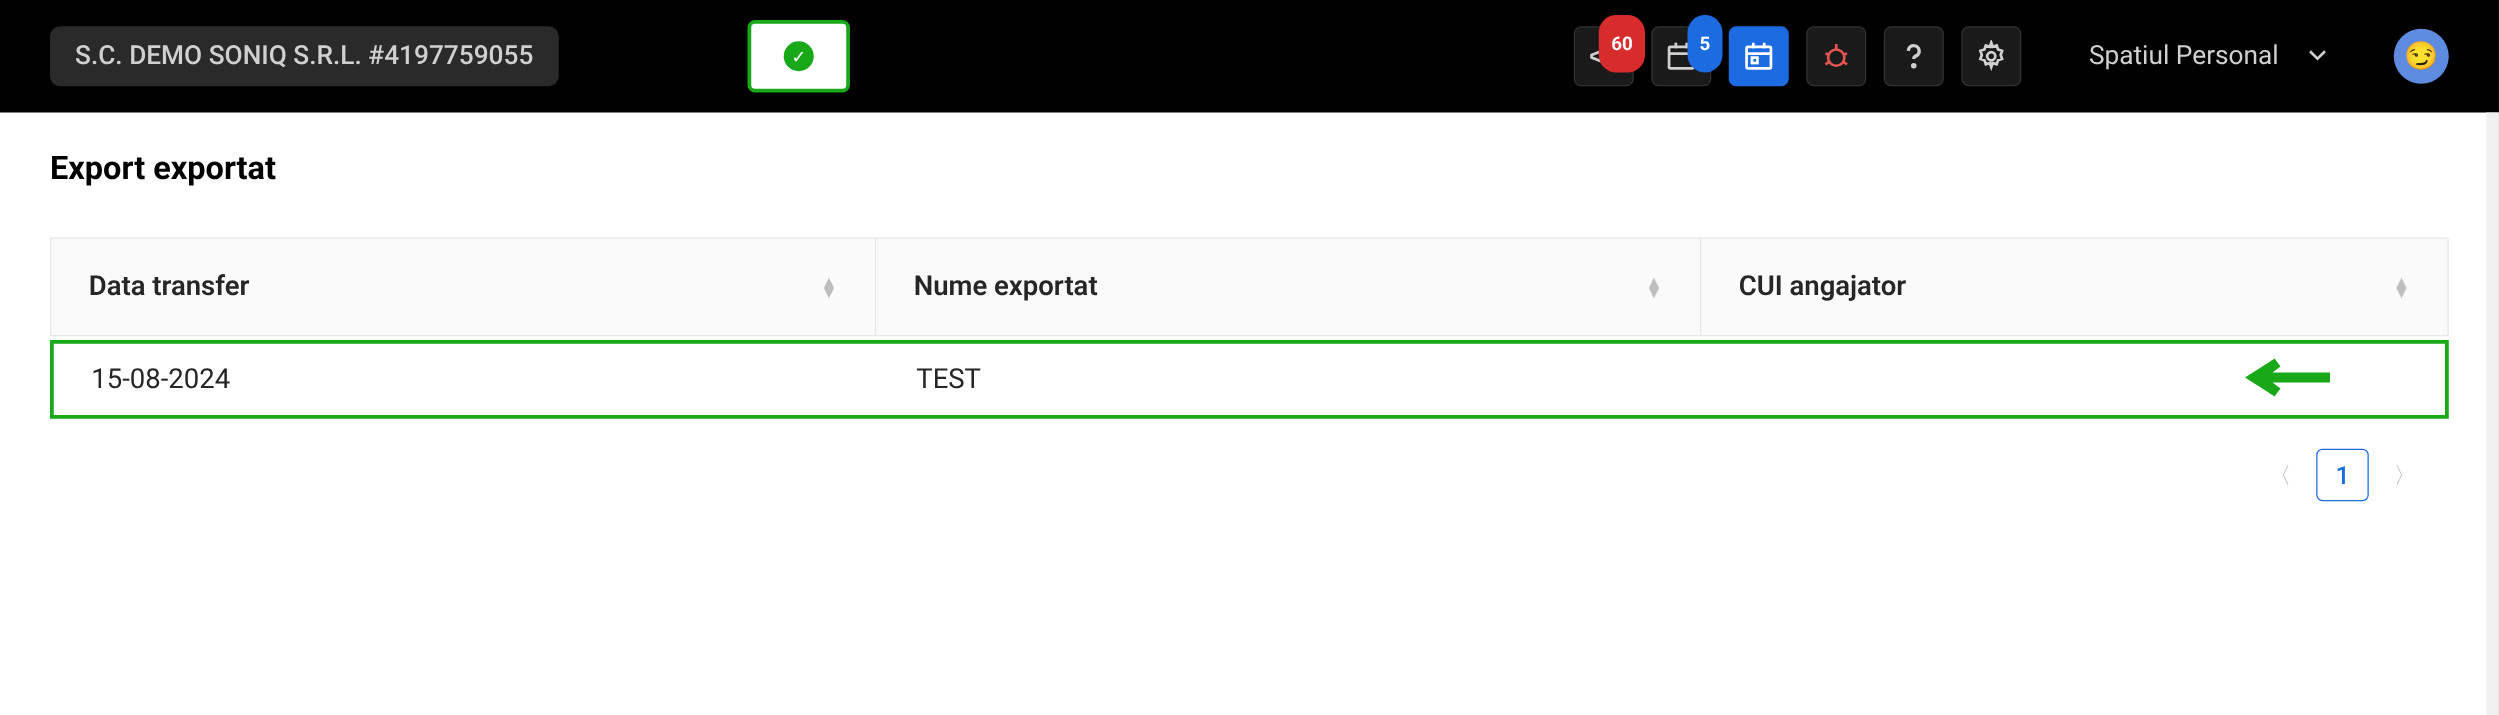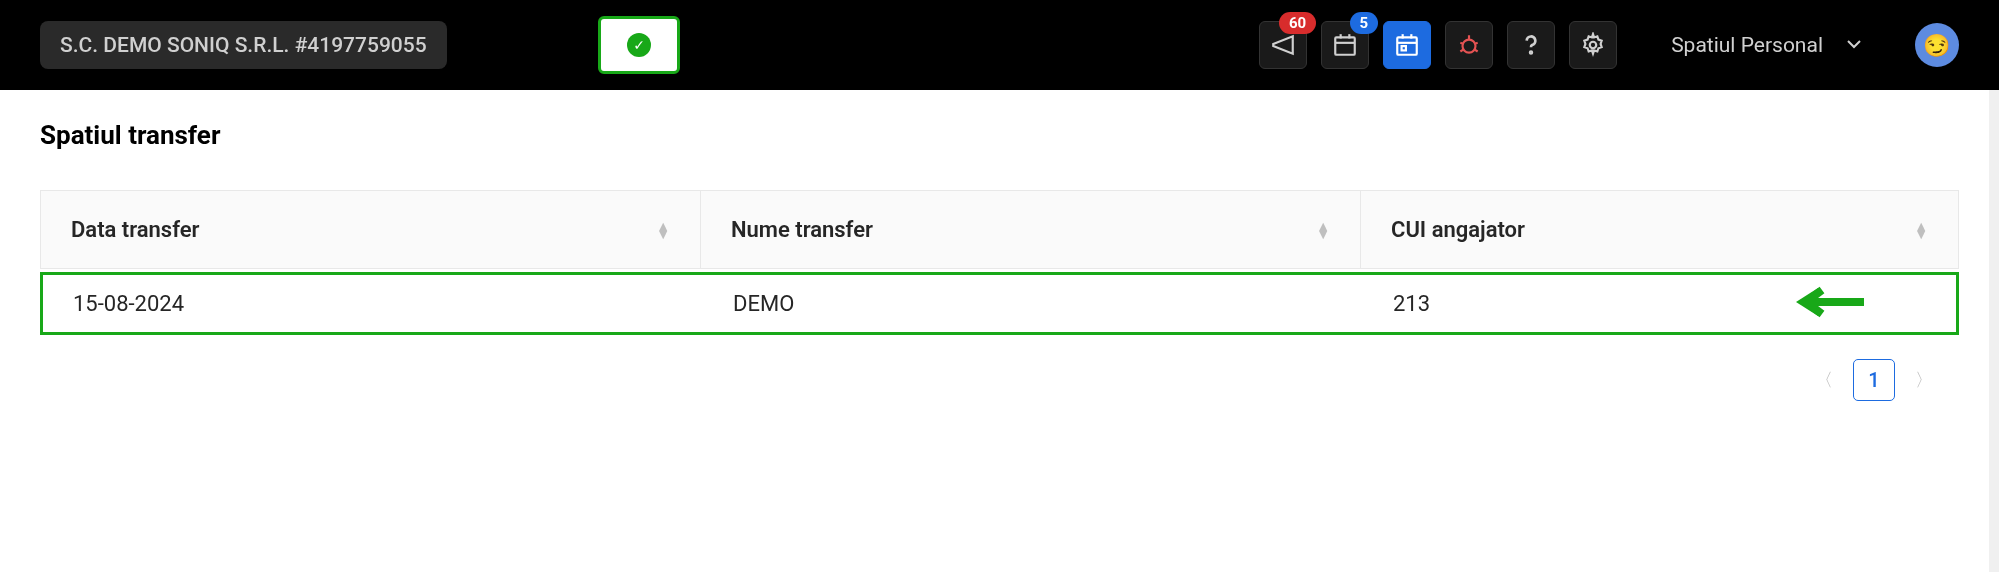--- a/index.html
+++ b/index.html
@@ -78,21 +78,21 @@
     }
     .icon-btn svg {
       width: 26px;
       height: 26px;
     }
     .badge-count {
       position: absolute;
       top: -10px;
       right: -10px;
       border-radius: 14px;
-      padding: 2px 10px;
+      padding: 14px 10px;
       font-size: 15px;
       font-weight: 700;
       color: #fff;
       min-width: 28px;
       text-align: center;
     }
     .badge-red { background: #d82c2c; }
     .badge-blue { background: #1d6be0; }
     .space-selector {
       color: #d0d0d0;
@@ -272,50 +272,49 @@
       <span>Spatiul Personal</span>
       <svg width="14" height="10" viewBox="0 0 14 10">
           <path d="M1 1l6 6 6-6" stroke="#d0d0d0" stroke-width="2" fill="none"></path>
         </svg>
     </div>
     <div class="avatar">😏</div>
   </div>
 </div>
 
 <div class="content">
-  <h1 class="page-title">Spatiul transfer</h1>
+  <h1 class="page-title">Export exportat</h1>
 
   <div class="table-container">
     <div class="table-header">
       <div class="th col-1">
         <span>Data transfer</span>
         <span class="sort-icon">
             <span>▲</span>
             <span>▼</span>
           </span>
       </div>
       <div class="th col-2">
-        <span>Nume transfer</span>
+        <span>Nume exportat</span>
         <span class="sort-icon">
             <span>▲</span>
             <span>▼</span>
           </span>
       </div>
       <div class="th col-3">
         <span>CUI angajator</span>
         <span class="sort-icon">
             <span>▲</span>
             <span>▼</span>
           </span>
       </div>
     </div>
     <div class="table-row">
       <div class="td col-1">15-08-2024</div>
-      <div class="td col-2">DEMO</div>
-      <div class="td col-3">213</div>
+      <div class="td col-2">TEST</div>
       <div class="arrow-indicator">
         <svg width="70" height="32" viewBox="0 0 70 32">
             <path d="M68 16 L10 16 M10 16 L26 4 M10 16 L26 28" stroke="#18a818" stroke-width="8" fill="none" stroke-linecap="butt"></path>
             <path d="M0 16 L22 2 L22 30 Z" fill="#18a818"></path>
           </svg>
       </div>
     </div>
   </div>
 
   <div class="pagination">

